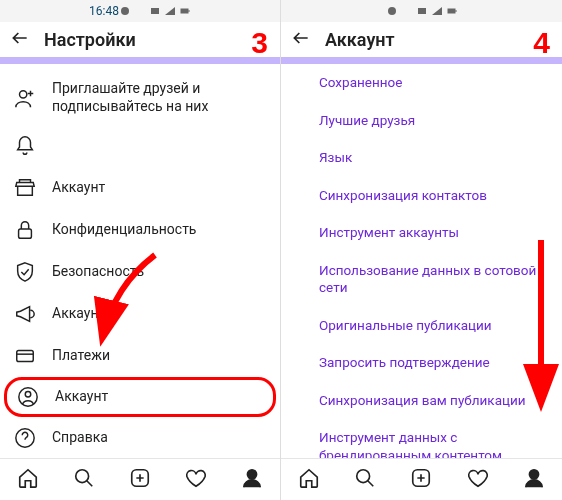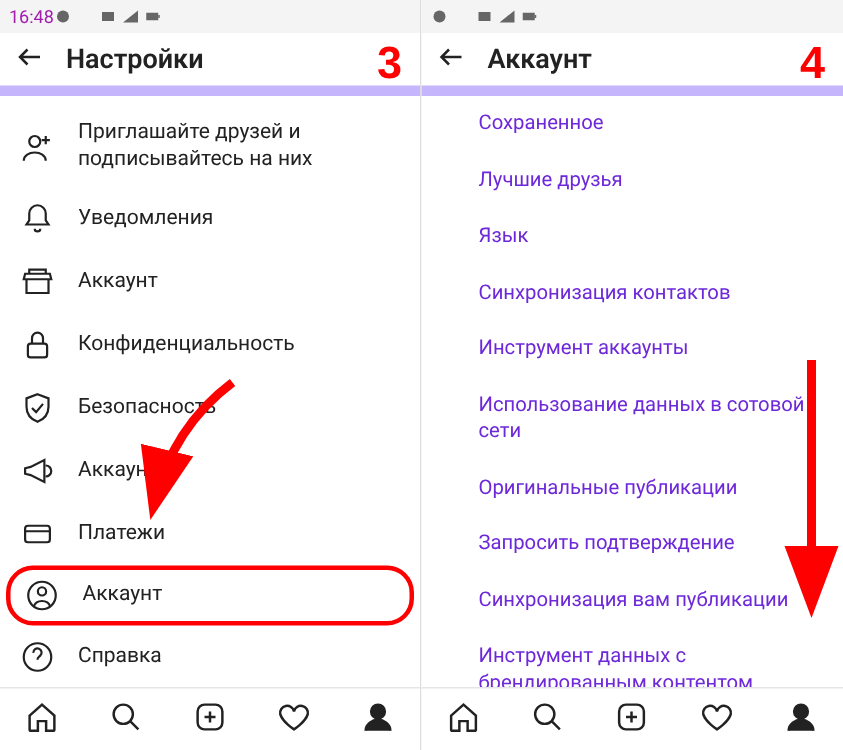--- a/index.html
+++ b/index.html
@@ -1,21 +1,21 @@
 <!DOCTYPE html>
 <html><head>
 <meta charset="utf-8">
 <style>
   * { box-sizing: border-box; margin: 0; padding: 0; }
   body { font-family: -apple-system, Roboto, Arial, sans-serif; background: #fff; width: 562px; height: 500px; overflow: hidden; }
   .screens { display: flex; width: 562px; height: 500px; }
   .screen { width: 281px; height: 500px; position: relative; background: #fff; display: flex; flex-direction: column; }
   .screen:first-child { border-right: 1px solid #ddd; }
 
-  .status-bar { height: 22px; background: #f4f4f4; display: flex; align-items: center; justify-content: flex-start; padding: 0 6px; font-size: 12px; color: #a21caf; }
+  .status-bar { height: 22px; background: #f4f4f4; display: flex; align-items: center; justify-content: center; padding: 0 6px; font-size: 12px; color: #0c4a6e; }
   .status-icons { display: flex; gap: 3px; align-items: center; }
   .status-icons svg { width: 12px; height: 12px; fill: #666; }
 
   .header { height: 42px; display: flex; align-items: center; padding: 0 10px; border-bottom: 7px solid #c4b5fd; gap: 14px; position: relative; }
   .header .back svg { width: 20px; height: 20px; stroke: #222; fill: none; stroke-width: 2; }
   .header-title { font-size: 18px; font-weight: 600; color: #222; }
   .step-num { position: absolute; right: 12px; top: 4px; font-size: 30px; font-weight: 900; color: #f00; font-family: Arial; }
 
   .list { flex: 1; overflow: hidden; padding: 6px 0; }
   .row { display: flex; align-items: center; padding: 10px 14px; gap: 16px; font-size: 14px; color: #222; line-height: 1.25; }
@@ -81,21 +81,20 @@
             </svg>
           </span>
         <span class="row-label">Приглашайте друзей и подписывайтесь на них</span>
       </div>
       <div class="row">
         <span class="icon">
             <svg viewBox="0 0 24 24">
               <path d="M6 8a6 6 0 0112 0v5l2 3H4l2-3V8zM10 19a2 2 0 004 0"></path>
             </svg>
           </span>
-        <span class="row-label">Уведомления</span>
       </div>
       <div class="row">
         <span class="icon">
             <svg viewBox="0 0 24 24">
               <path d="M4 10h16v10H4zM3 6h18l1 4H2zM6 6V3h12v3"></path>
             </svg>
           </span>
         <span class="row-label">Аккаунт</span>
       </div>
       <div class="row">

